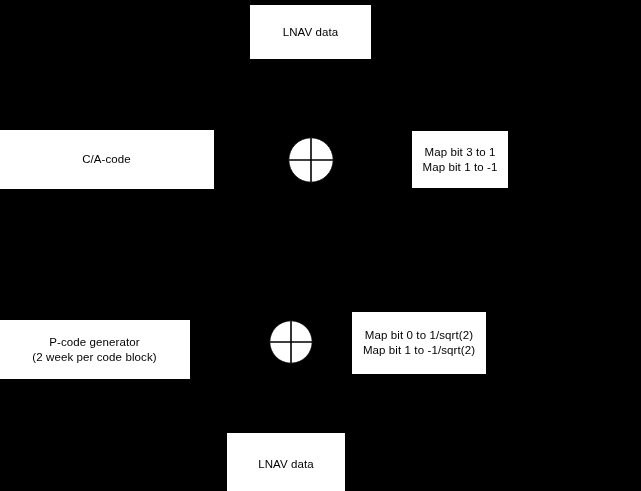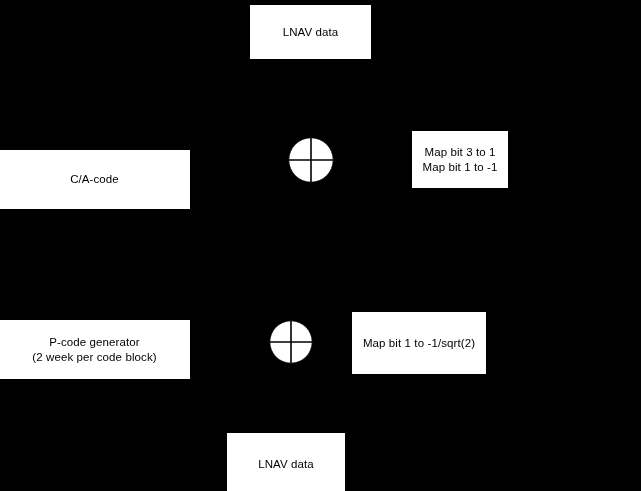--- a/index.html
+++ b/index.html
@@ -29,21 +29,21 @@
     line-height: 1.28;
     font-size: 11.5px;
     letter-spacing: 0.1px;
   }
   .node-line {
     display: block;
     white-space: nowrap;
   }
   
   #box-lnav-top      { left: 250px; top: 5px;   width: 121px; height: 54px; }
-  #box-ca-code       { left: -1px;  top: 130px; width: 191px; height: 59px; margin-top: 20px; }
+  #box-ca-code       { left: -1px;  top: 130px; width: 215px; height: 59px; }
   #box-map-bit-unit  { left: 412px; top: 131px; width: 96px;  height: 57px; }
   #box-pcode-gen     { left: -1px;  top: 320px; width: 191px; height: 59px; }
   #box-map-bit-sqrt  { left: 352px; top: 312px; width: 134px; height: 62px; }
   #box-lnav-bottom   { left: 227px; top: 433px; width: 118px; height: 62px; }
 
   
   .mixer {
     position: absolute;
   }
   #mixer-upper { left: 288px; top: 137px; width: 46px; height: 46px; }
@@ -83,20 +83,21 @@
 
   <div class="mixer" id="mixer-lower">
     <svg viewBox="0 0 44 44" xmlns="http://www.w3.org/2000/svg">
       <circle cx="22" cy="22" r="21.2" fill="#ffffff" stroke="#000000" stroke-width="0.8"></circle>
       <line x1="22" y1="0.8" x2="22" y2="43.2" stroke="#000000" stroke-width="1.6"></line>
       <line x1="0.8" y1="22" x2="43.2" y2="22" stroke="#000000" stroke-width="1.6"></line>
     </svg>
   </div>
 
   <div class="node-box" id="box-map-bit-sqrt">
+    <span class="node-line">Map bit 0 to 1/sqrt(2)</span>
     <span class="node-line">Map bit 1 to -1/sqrt(2)</span>
   </div>
 
   <div class="node-box" id="box-lnav-bottom">
     <span class="node-line">LNAV data</span>
   </div>
 
 </div>
 
 </body></html>

